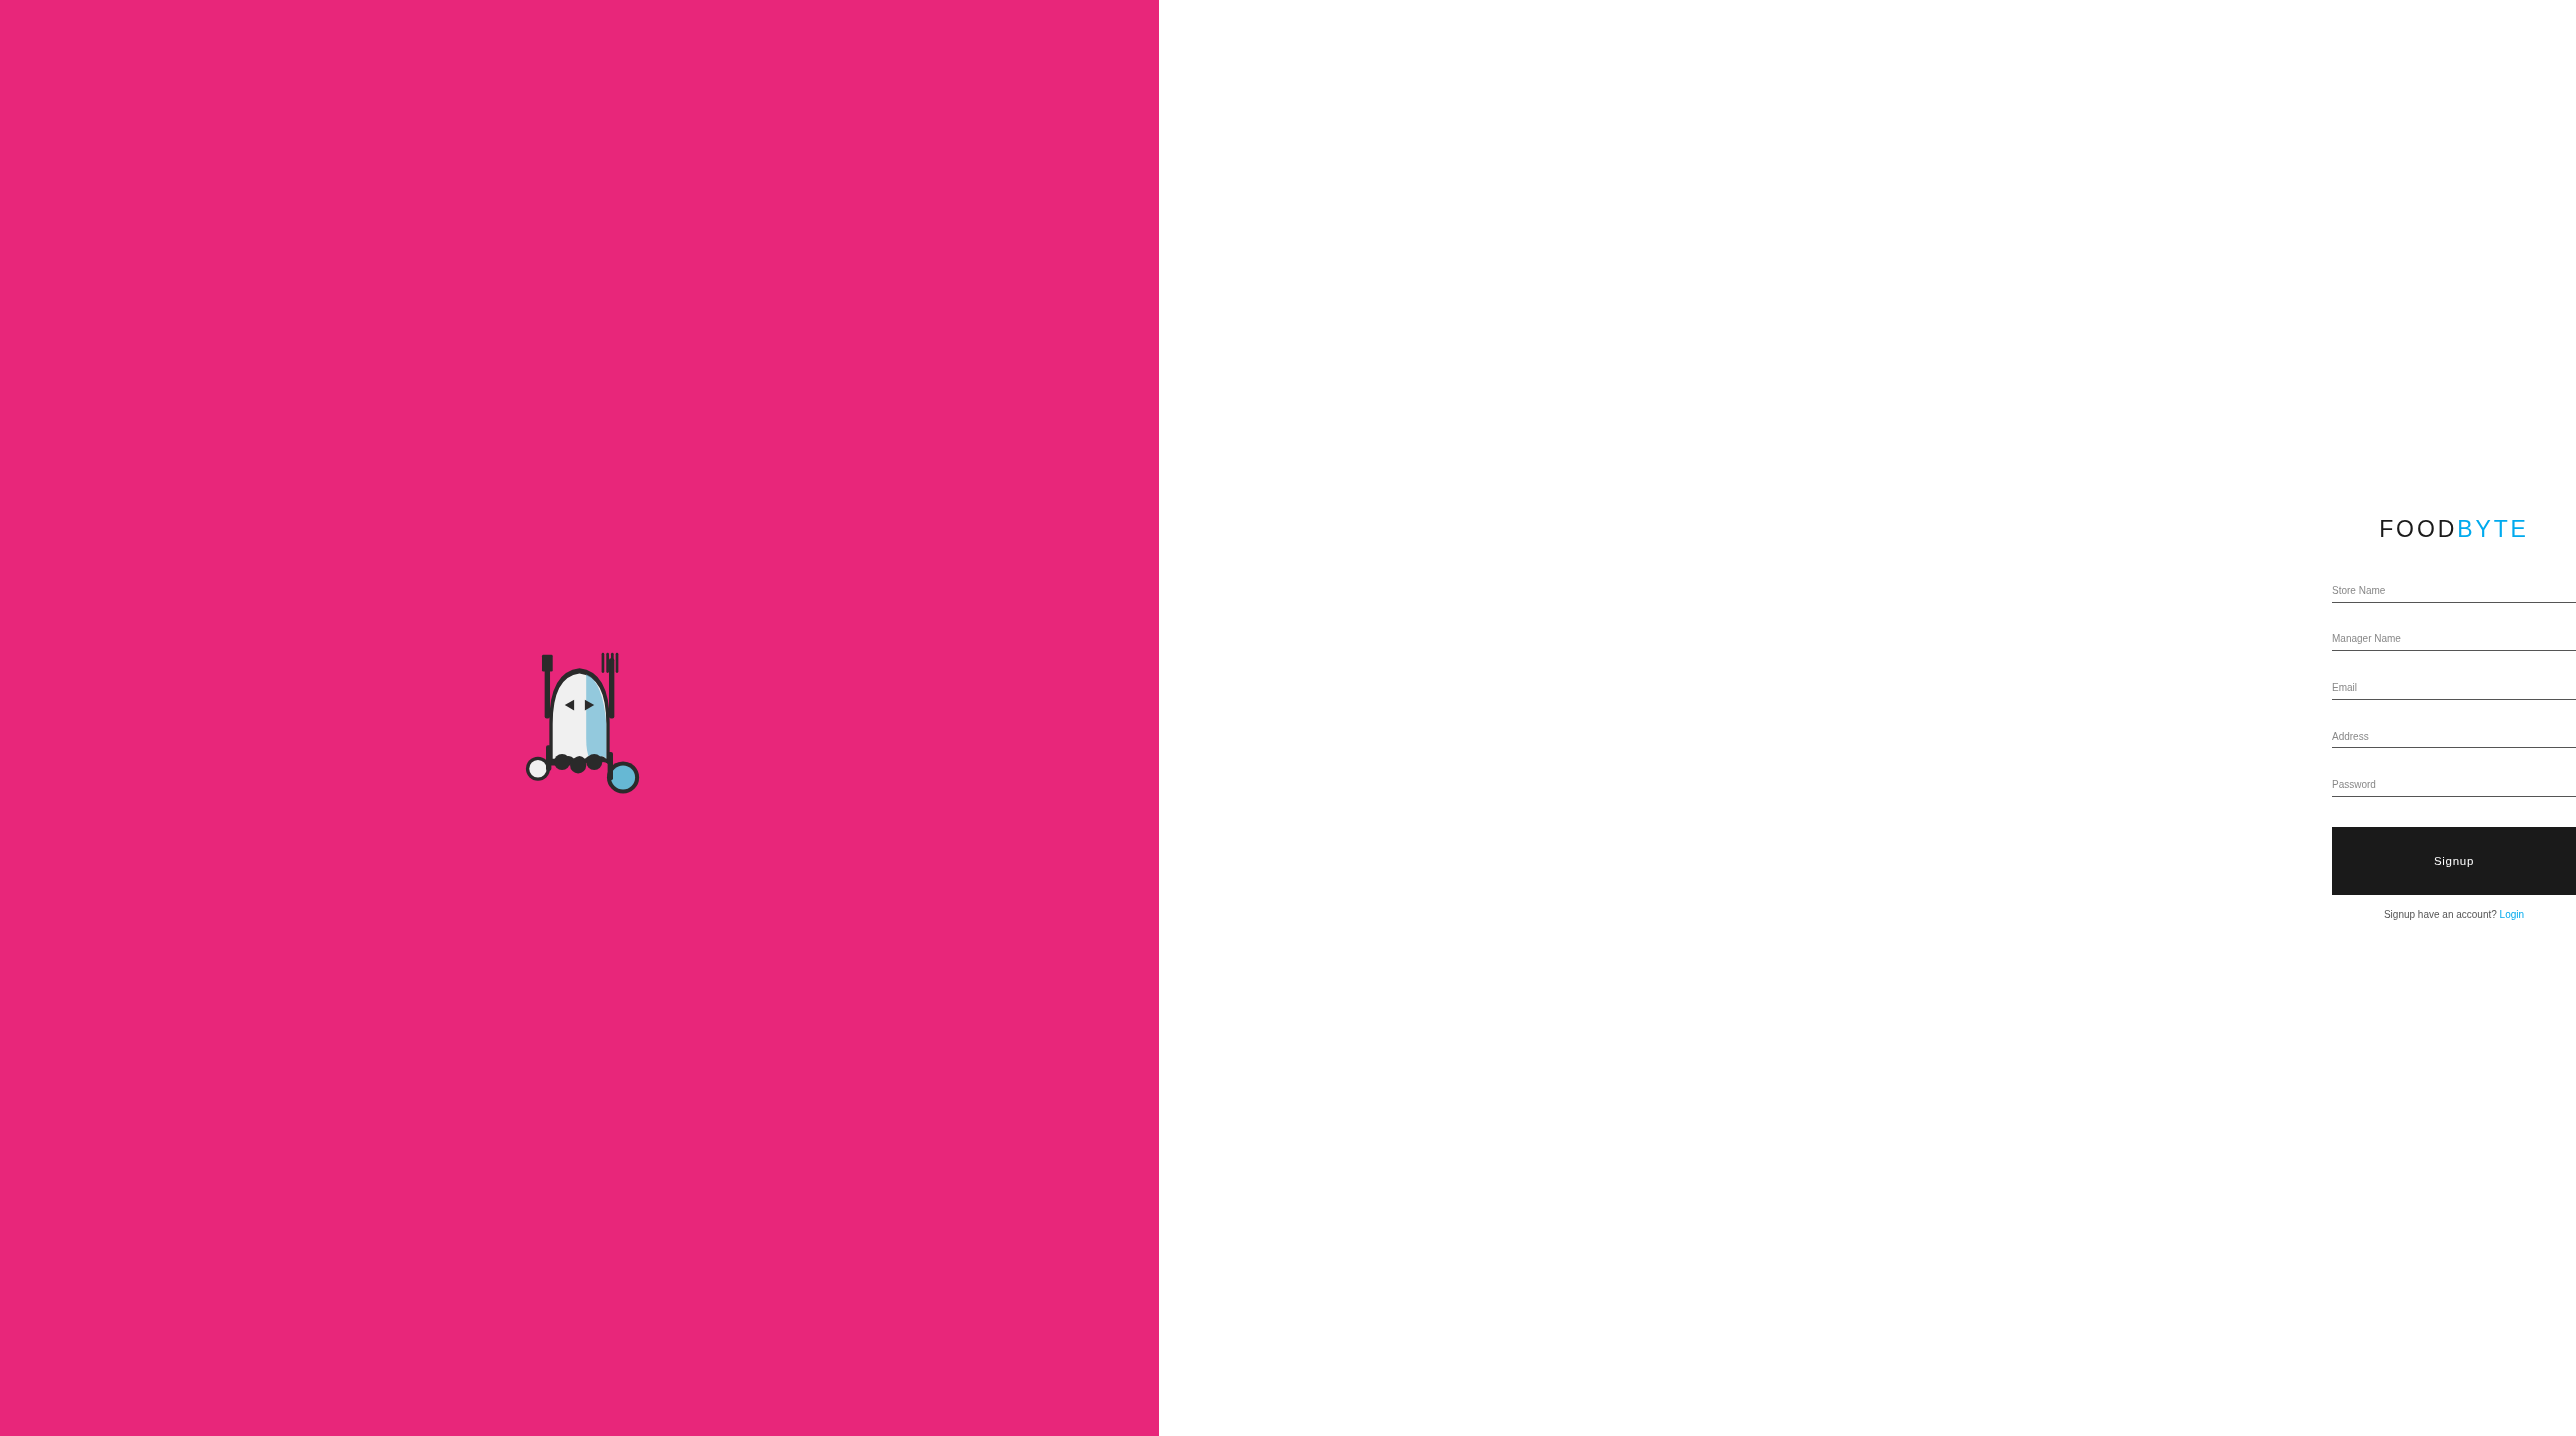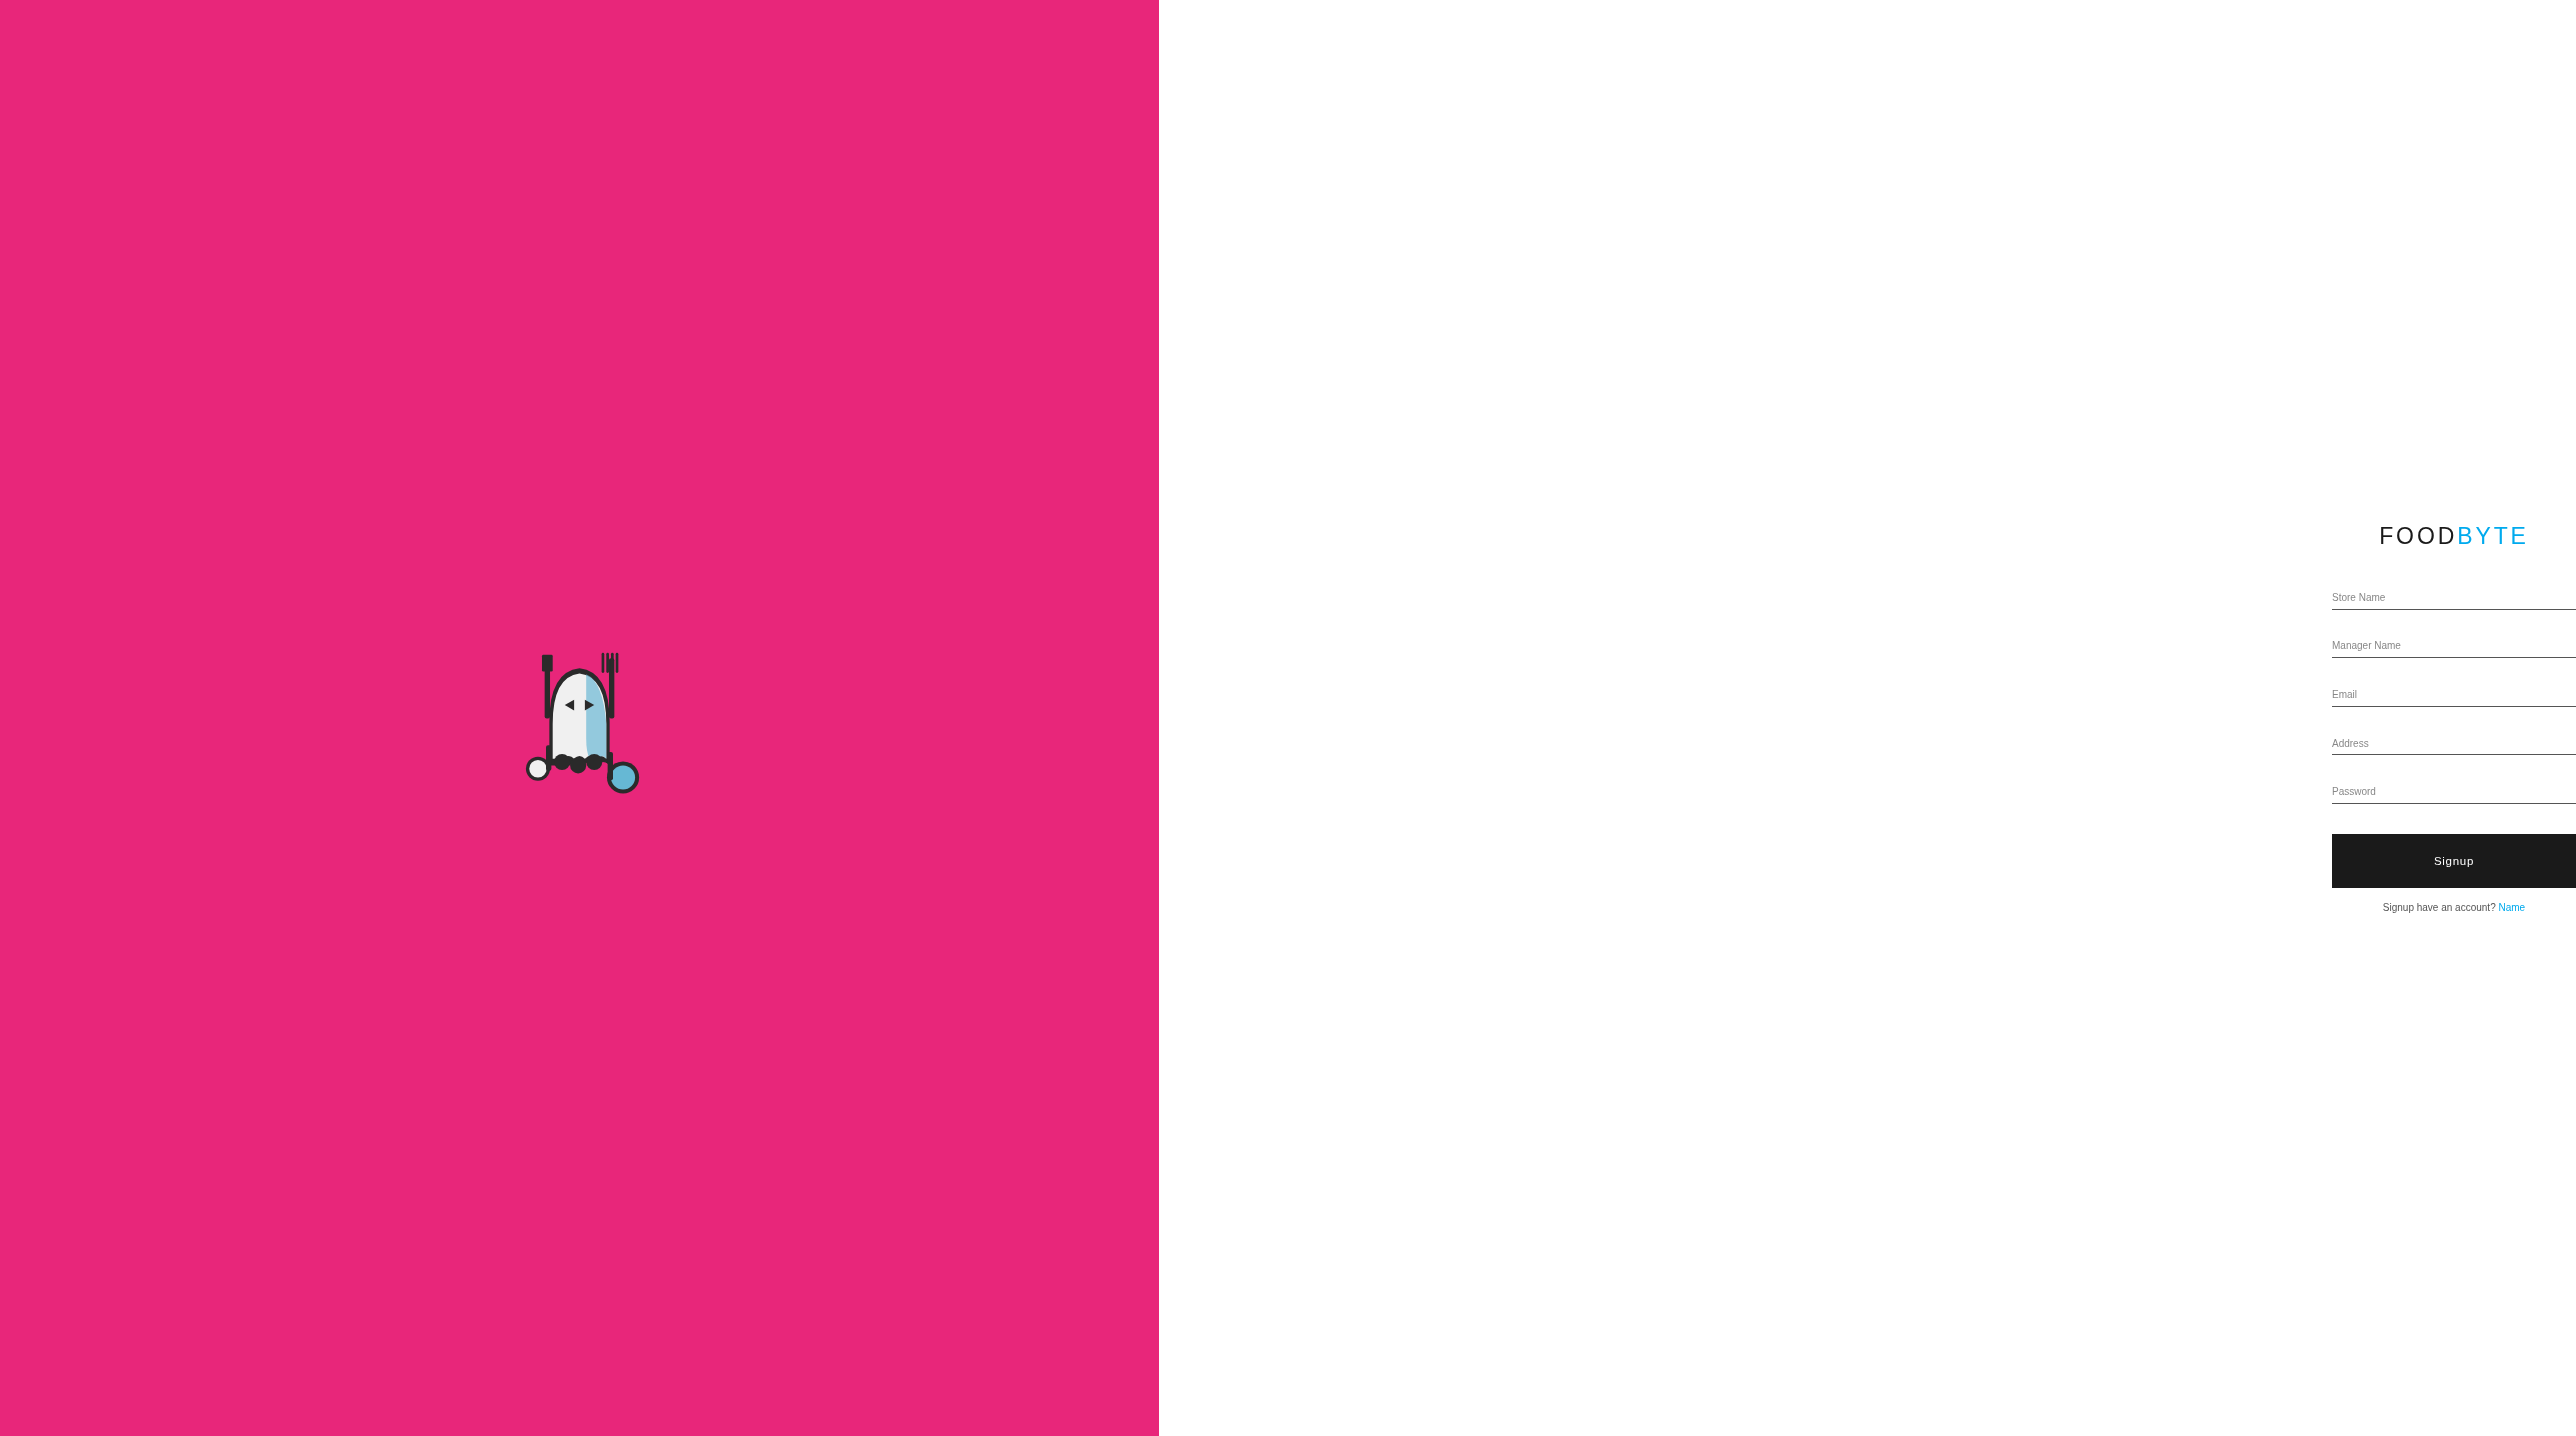--- a/index.html
+++ b/index.html
@@ -89,21 +89,21 @@
     }
 
     .form-group input::placeholder {
       color: #888;
       font-size: 10px;
     }
 
     
     .signup-btn {
       width: 100%;
-      padding: 21px;
+      padding: 28px;
       background-color: #1a1a1a;
       color: #ffffff;
       border: none;
       font-size: 11.5px;
       font-weight: 400;
       letter-spacing: 0.7px;
       cursor: pointer;
       margin-top: 5.8px;
       margin-bottom: 14.4px;
     }
@@ -193,18 +193,18 @@
     <div class="form-group">
       <input type="password" placeholder="Password" style="">
     </div>
 
     
     <button class="signup-btn">Signup</button>
 
     
     <div class="login-text">
       <span>Signup have an account?</span>
-      <a href="#" class="login-link">Name</a>
+      <a href="#" class="login-link">Login</a>
     </div>
 
   </div>
 </div>
 
 
 </body></html>

